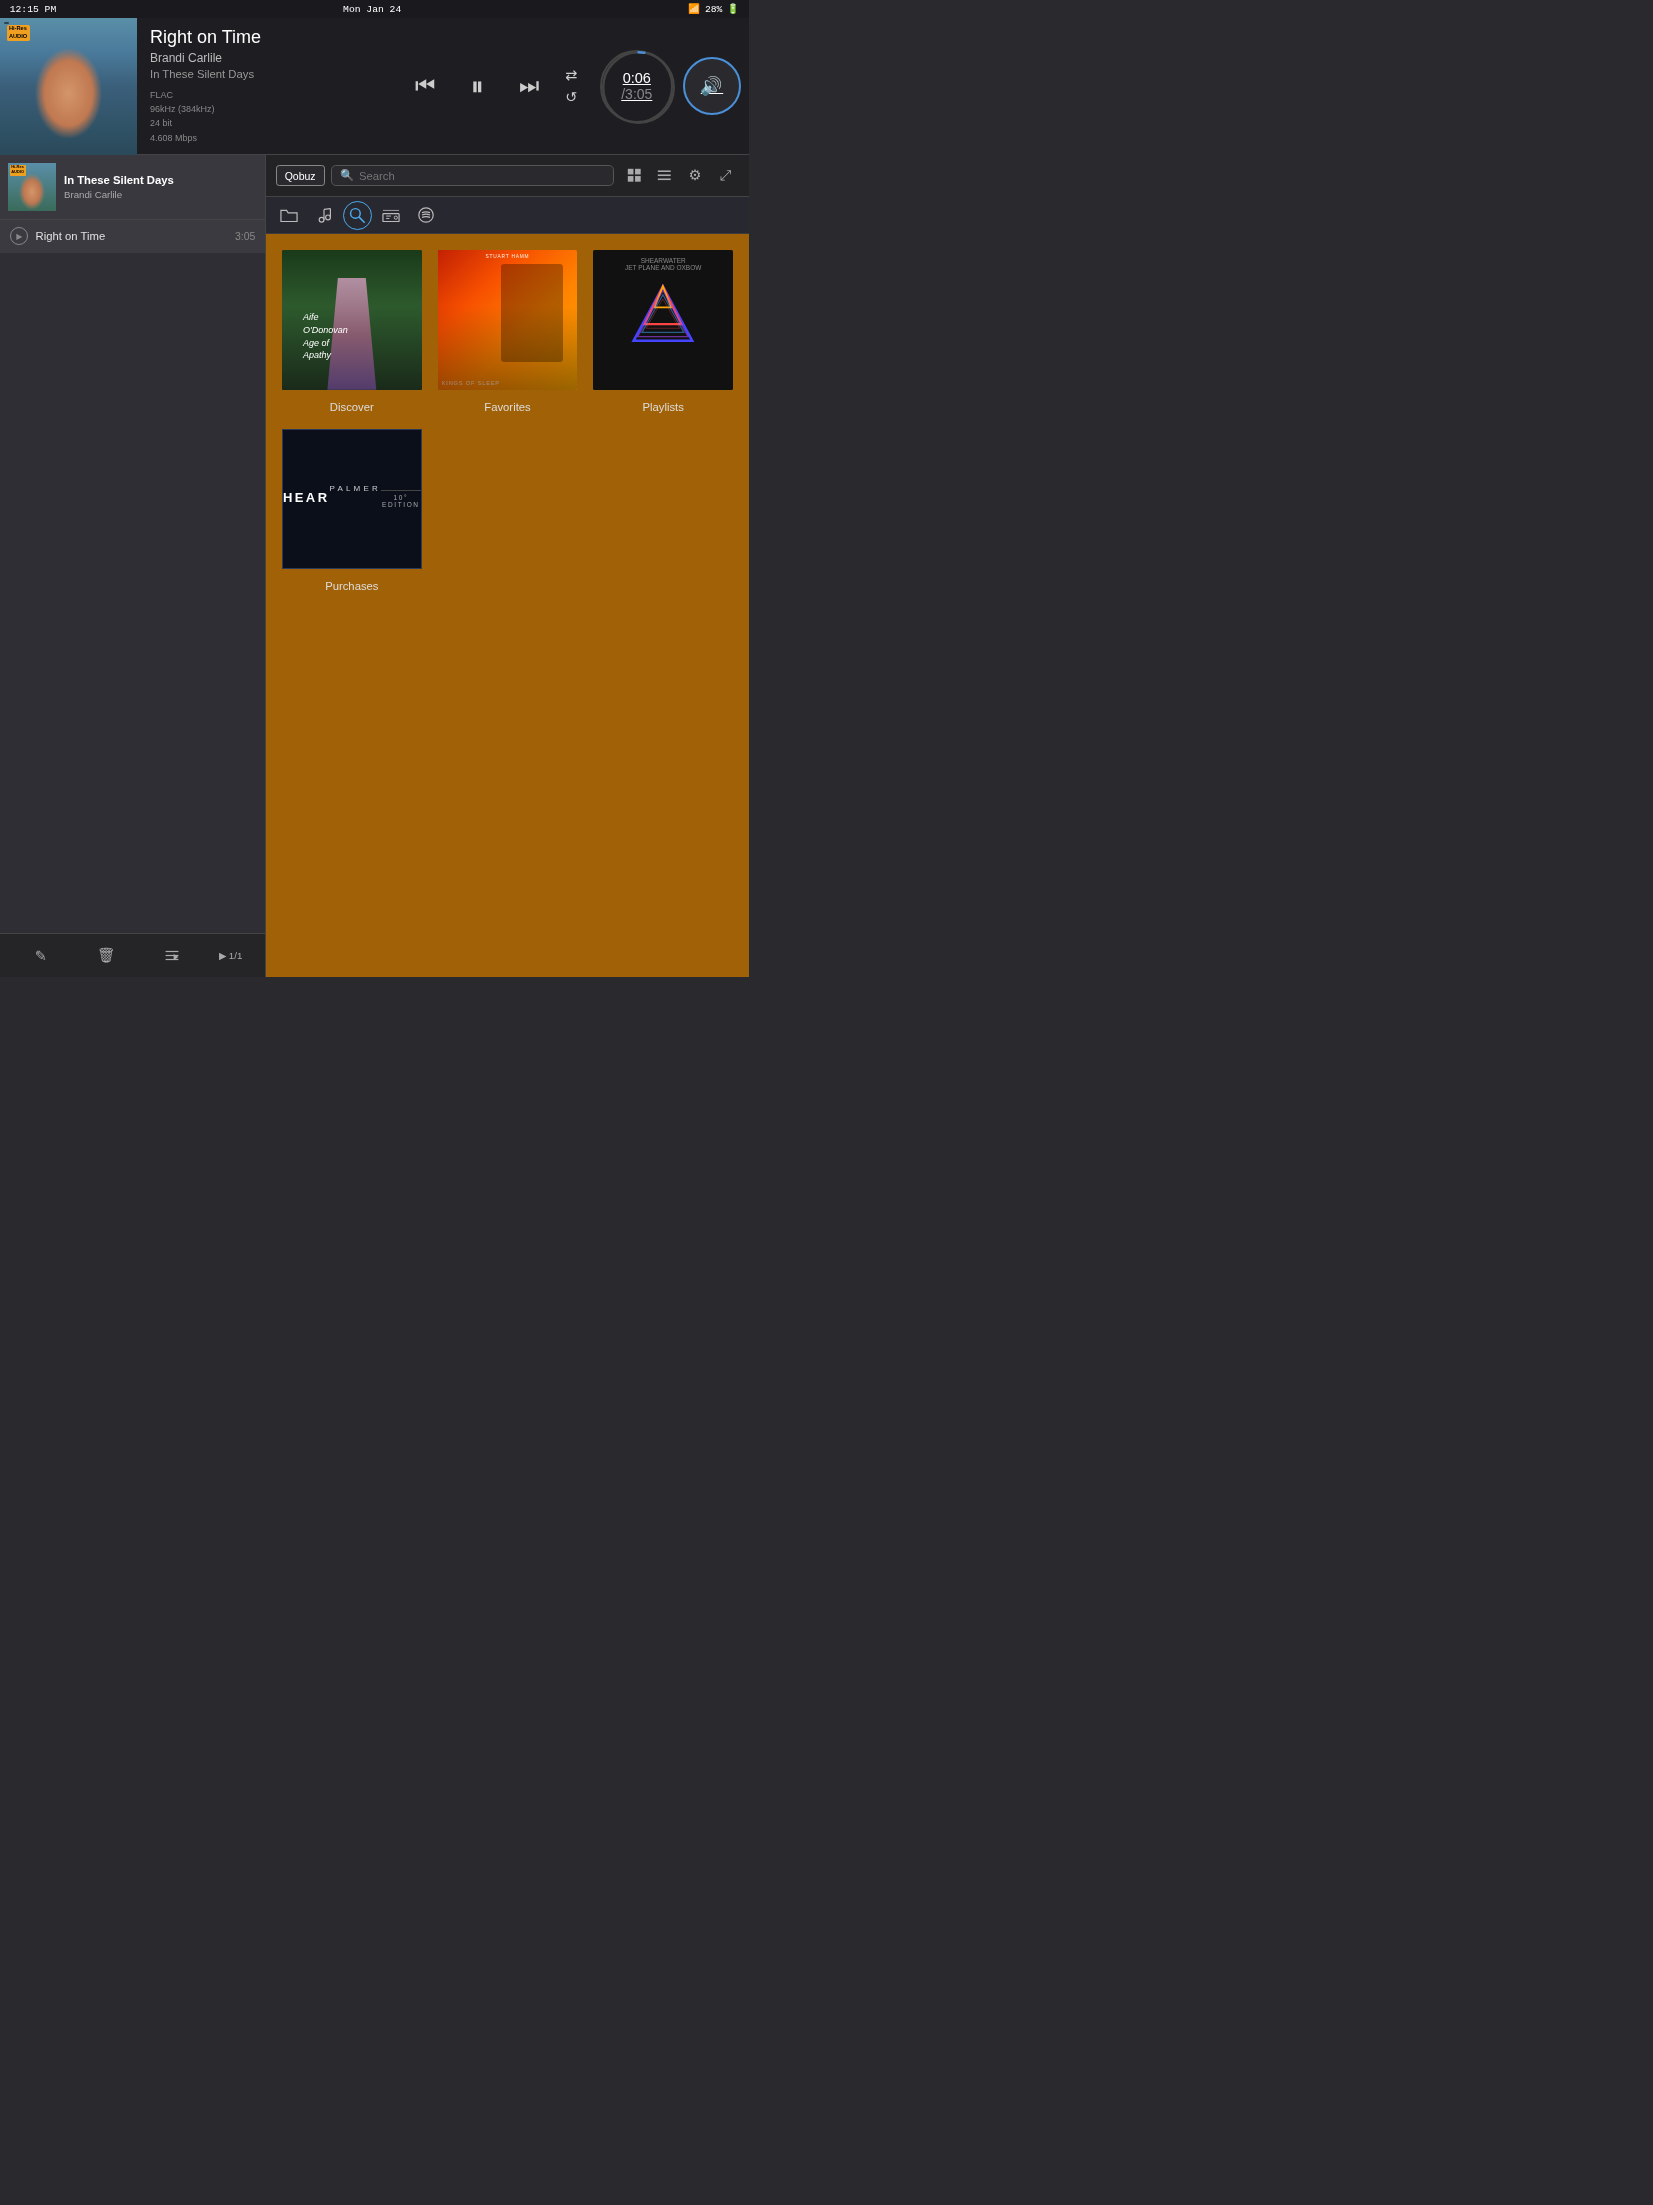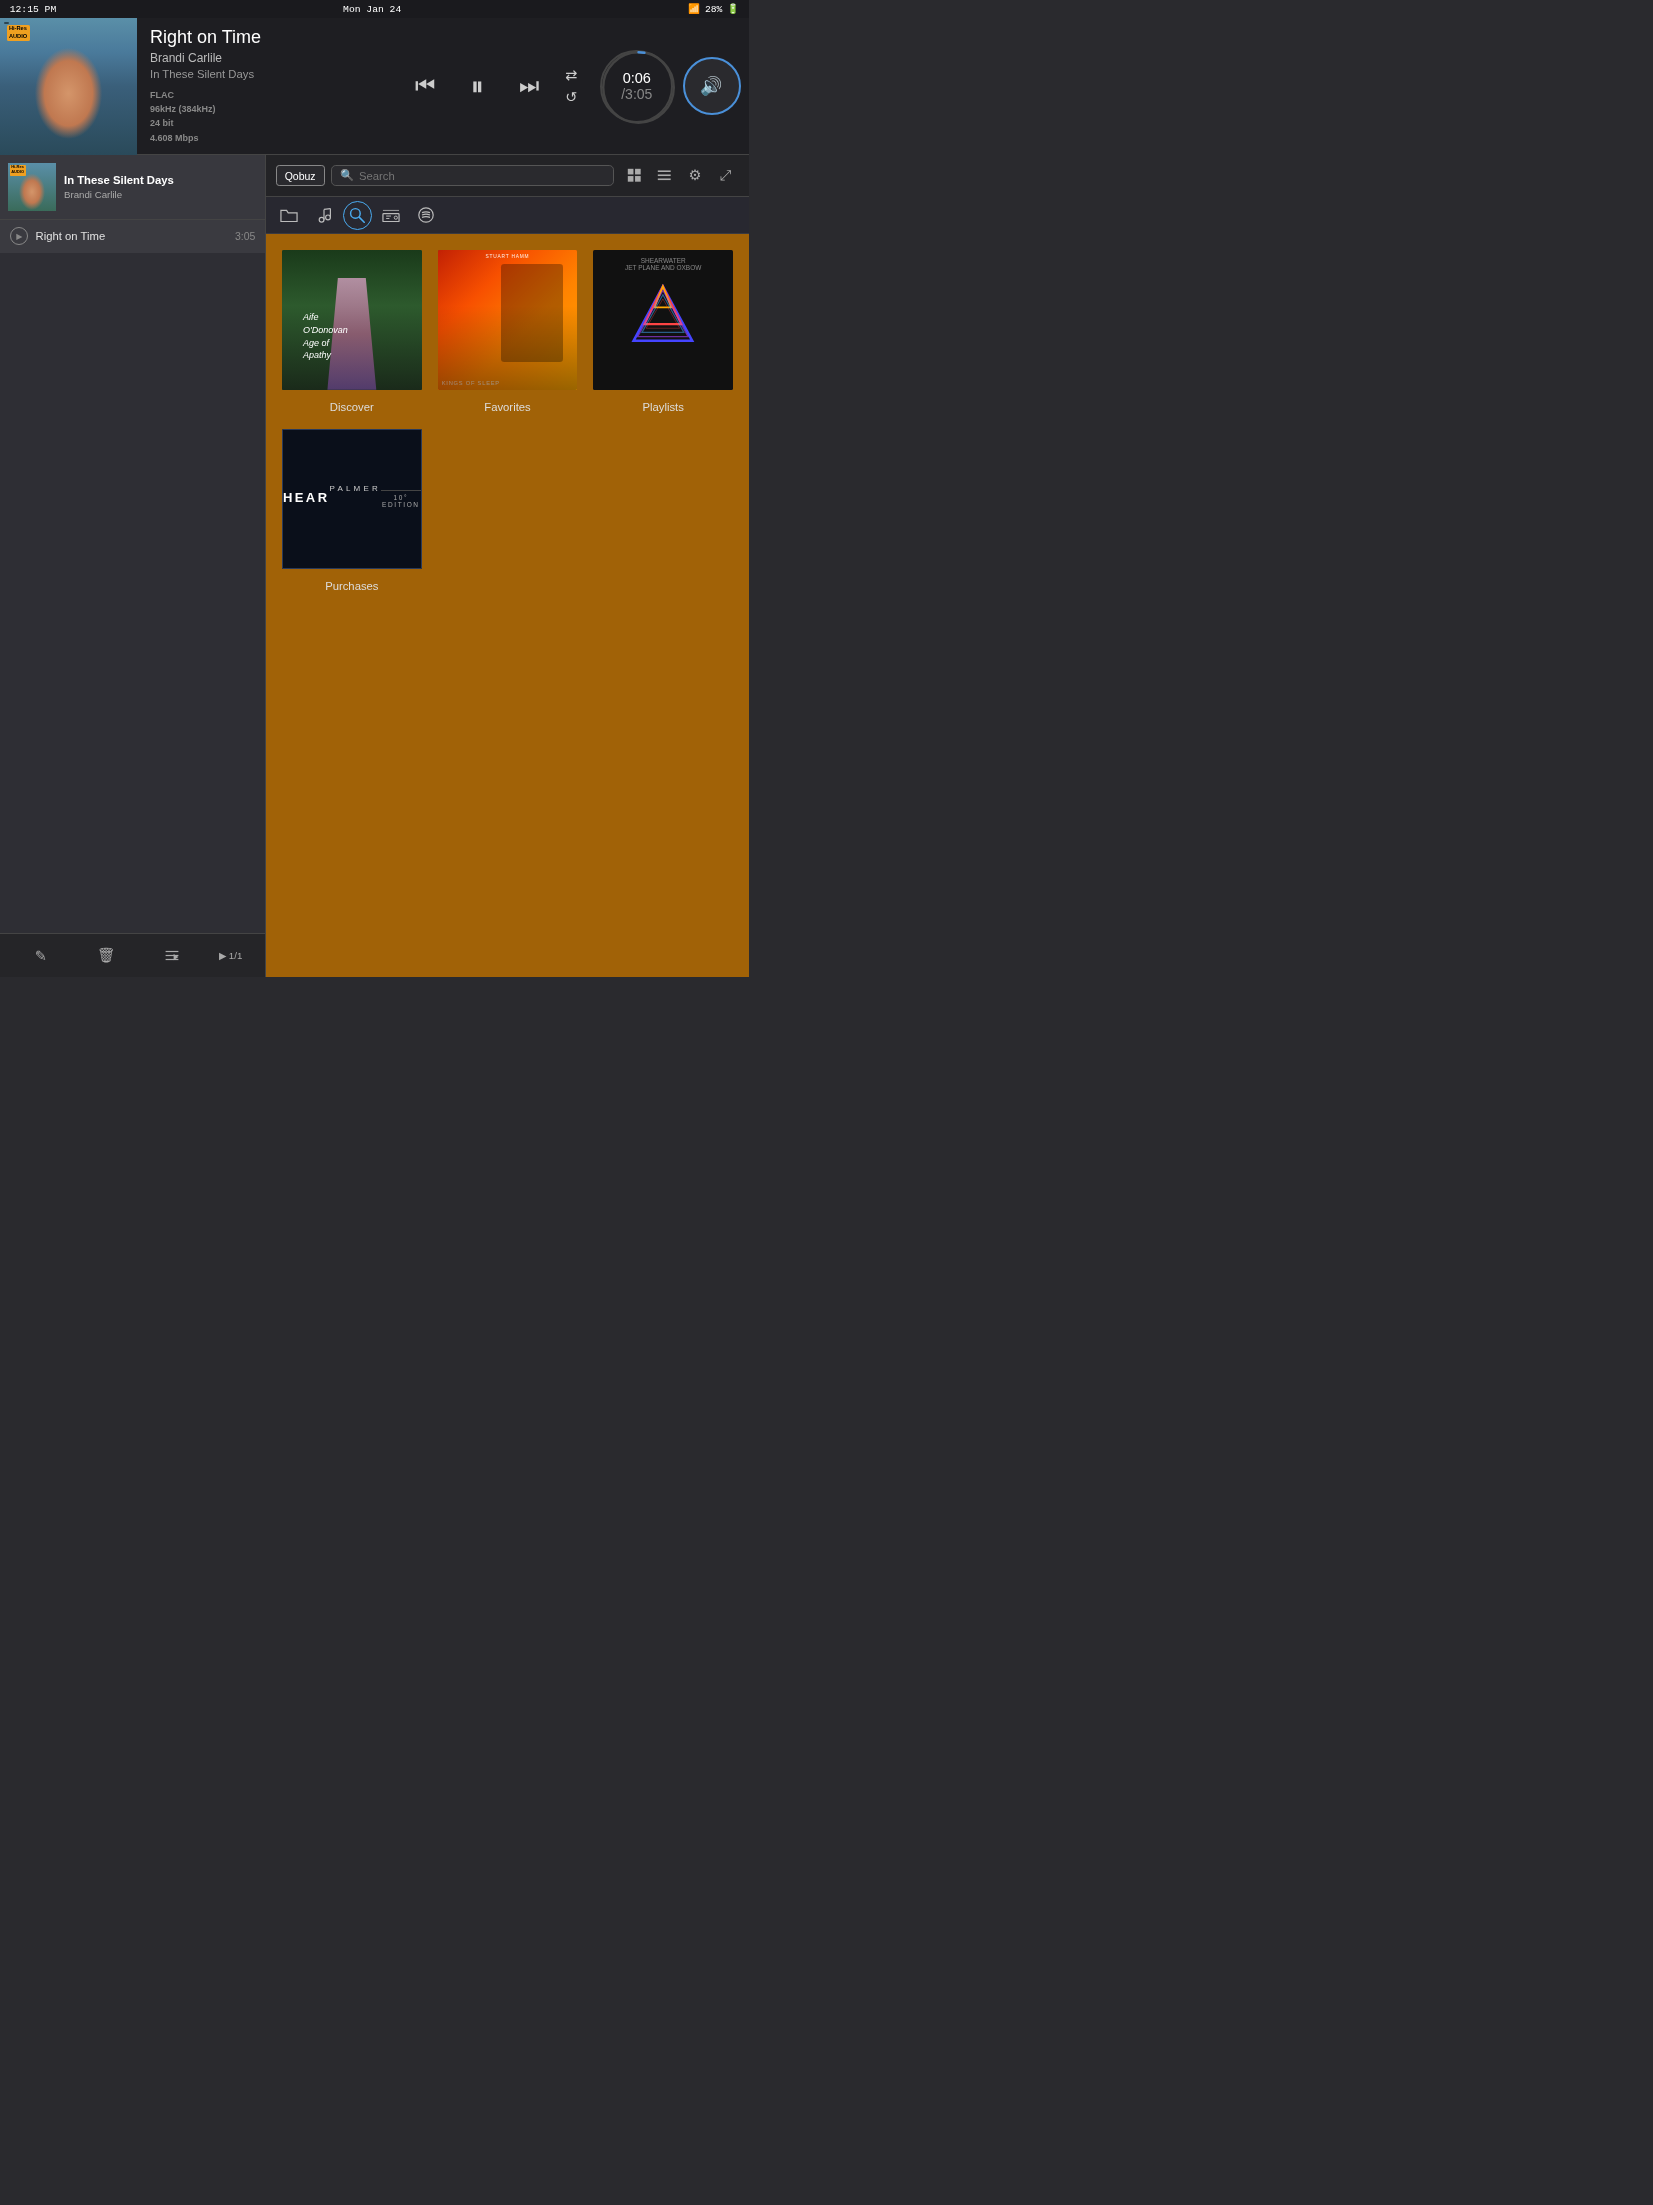--- a/index.html
+++ b/index.html
@@ -101,21 +101,20 @@
     }
     .track-album {
       font-size: 11.3px;
       color: #999;
       margin-bottom: 8px;
     }
     .track-format {
       font-size: 9px;
       color: #888;
       line-height: 1.6;
-      font-weight: bold;
     }
     .transport-controls {
       display: flex;
       align-items: center;
       gap: 16px;
     }
     .ctrl-btn {
       background: none;
       border: none;
       color: #ccc;
@@ -622,21 +621,21 @@
       <button class="ctrl-btn">⏮</button>
       <button class="ctrl-btn ctrl-btn-pause">⏸</button>
       <button class="ctrl-btn">⏭</button>
     </div>
     <div class="shuffle-repeat">
       <button class="sr-btn">⇄</button>
       <button class="sr-btn">↺</button>
     </div>
   </div>
 
-  <div style="display:flex; align-items:center; gap:9.7px; padding: 0 8px;">
+  <div style="display:flex; align-items:center; gap:9.7px; padding: 0 8px; text-decoration: underline;">
     <div class="time-display">
       <svg class="time-ring" viewBox="0 0 96 96">
         <circle cx="48" cy="48" r="44" fill="none" stroke="#444" stroke-width="3"></circle>
         <circle cx="48" cy="48" r="44" fill="none" stroke="#4a90d9" stroke-width="3" stroke-dasharray="276.5" stroke-dashoffset="269" stroke-linecap="round" transform="rotate(-90 48 48)"></circle>
       </svg>
       <div class="time-elapsed">0:06</div>
       <div class="time-total">/3:05</div>
     </div>
 
     <div class="volume-knob">

